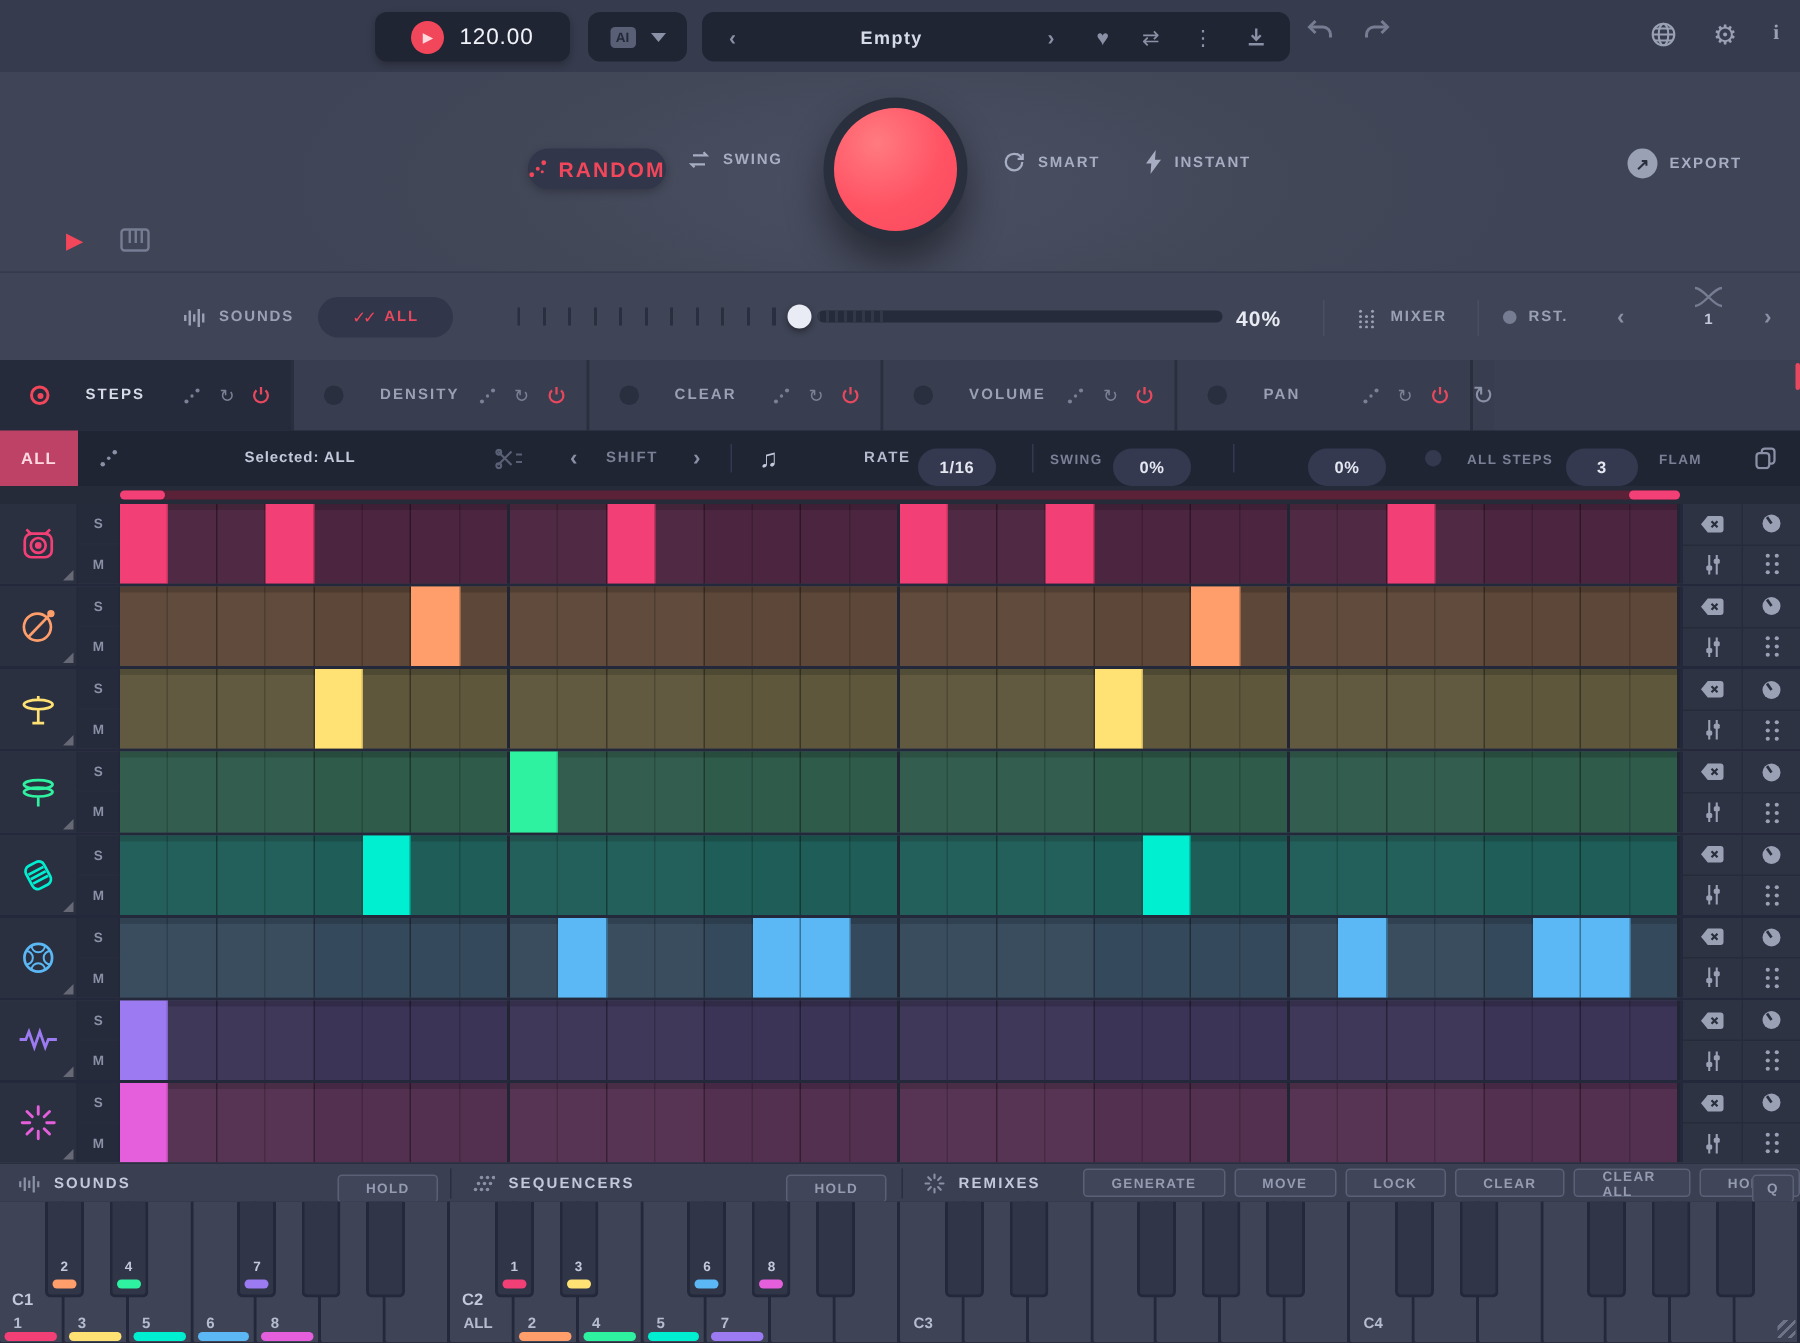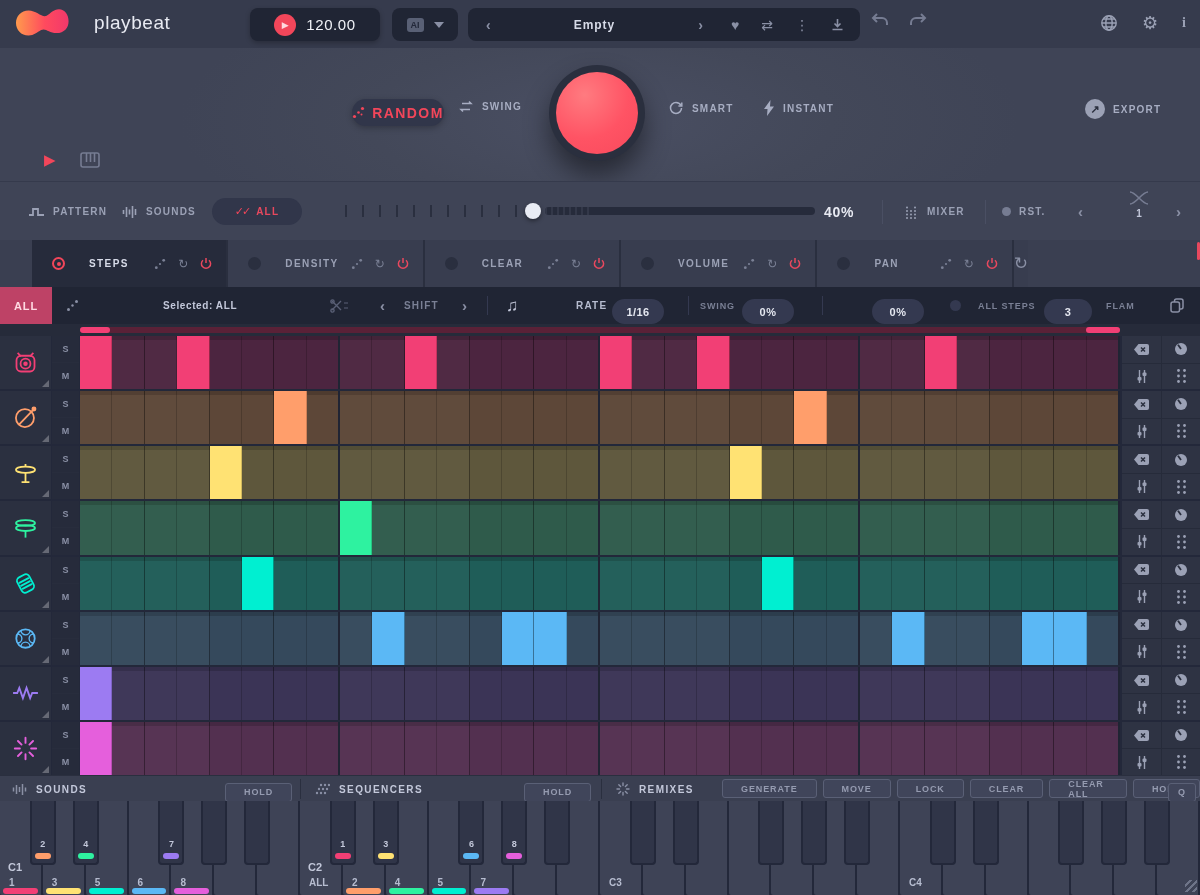--- a/index.html
+++ b/index.html
@@ -57,21 +57,21 @@
   .slider .groove i { position:absolute; left:0; top:0; bottom:0; width:46px; display:block;
     background:repeating-linear-gradient(90deg, #333849 0 2px, transparent 2px 6px); }
   .slider .knob { position:absolute; top:2px; width:16px; height:16px; border-radius:50%; background:#E9ECF4; box-shadow:0 2px 4px rgba(0,0,0,.4); }
   .pct { position:absolute; left:824px; top:0; height:59px; display:flex; align-items:center; font-size:14px; font-weight:bold; color:#E8EAF2; letter-spacing:.05em; }
   .vdiv { position:absolute; top:18px; height:24px; width:1px; background:#4A4F63; }
   .chev-btn { color:#8A90A5; font-size:15px; font-weight:bold; cursor:pointer; }
   .pat-num { position:absolute; left:1114px; top:8px; width:50px; text-align:center; }
   .pat-num .n { font-size:10px; font-weight:bold; color:#C3C8DA; margin-top:2px; }
 
   
-  .tabs { position:absolute; left:0; top:240px; width:996px; height:47px; display:flex; background:#383D4F;margin-left:32px; }
+  .tabs { position:absolute; left:0; top:240px; width:996px; height:47px; display:flex; background:#383D4F; }
   .tab { width:232px; height:47px; display:flex; align-items:center; padding:0 14px 0 20px; gap:10px;
     background:#383D4F; border-right:2px solid #2A2F3F; cursor:pointer; }
   .tab.active { background:#262B3B; }
   .tab .name { font-size:10px; font-weight:bold; letter-spacing:.14em; color:#9BA1B5; flex:1; text-align:left; margin-left:14px; }
   .tab.active .name { color:#D7DBE8; }
   .tab .dotic { width:13px; height:13px; border-radius:50%; background:#2A2F3F; }
   .tab .radio { width:13px; height:13px; border-radius:50%; border:2px solid #F2465A; position:relative; }
   .tab .radio::after { content:""; position:absolute; left:2.5px; top:2.5px; width:4px; height:4px; border-radius:50%; background:#F2465A; }
   .tab .mini { display:flex; gap:12px; align-items:center; color:#7A8095; font-size:12px; }
   .tab-sync { flex:1; display:flex; align-items:center; justify-content:center; color:#8A90A5; font-size:17px; }
@@ -136,35 +136,20 @@
   .kb-resize { position:absolute; right:3px; bottom:3px; width:12px; height:12px; z-index:3;
     background:repeating-linear-gradient(135deg, transparent 0 3px, #6E7488 3px 5px); }
   svg { display:block; }
 </style>
 </head>
 <body>
 
 <div id="app">
 
   <div class="topbar">
-    <div class="logo-wrap">
-      <span>
-        <svg width="72" height="32" viewBox="0 0 60 28">
-          <defs>
-              <linearGradient id="lg" x1="0" y1="0" x2="1" y2="0">
-            <stop offset="0" stop-color="#FF9A4D"></stop>
-                <stop offset=".55" stop-color="#FF4A5E"></stop>
-                <stop offset="1" stop-color="#F2386B"></stop>
-          </linearGradient>
-            </defs>
-          <path fill="url(#lg)" d="M13 3C6.4 3 2 8 2 14s4.4 11 11 11c5 0 7.2-2.8 11-4.8 4-2.1 6.6 2.6 13.5 2.6 6.6 0 10.5-4.6 10.5-10.4S44.6 2 39.6 2c-4.8 0-7 3.6-10.8 5.6C24.9 9.7 20 3 13 3z"></path>
-        </svg>
-      </span>
-      <span class="app-name">playbeat</span>
-    </div>
 
     <div class="box bpm-box">
       <span class="bpm-play">▶</span>
       <span class="bpm-val">120.00</span>
     </div>
 
     <div class="box ai-box">
       <span class="ai-badge">AI</span>
       <span class="caret-down"></span>
     </div>
@@ -260,26 +245,20 @@
       <span class="txt">INSTANT</span>
     </div>
 
     <div class="hero-item" style="left:1085px;top:51px">
       <span class="export-ic">↗</span>
       <span class="txt">EXPORT</span>
     </div>
   </div>
 
   <div class="patternbar">
-    <div class="pb-item" style="left:28px">
-      <svg width="17" height="12" viewBox="0 0 17 12" fill="none" stroke="#9BA1B5" stroke-width="1.8">
-        <path d="M1 9h4V3h5v6h6"></path>
-      </svg>
-      <span class="lbl">PATTERN</span>
-    </div>
 
     <div class="pb-item" style="left:122px">
       <svg width="16" height="14" viewBox="0 0 16 14" fill="none" stroke="#9BA1B5" stroke-width="1.6">
         <path d="M1.5 5v4M4.5 2v10M7.5 4.5v5M10.5 1v12M13.5 4v6"></path>
       </svg>
       <span class="lbl">SOUNDS</span>
     </div>
 
     <div class="pill all-pill">
       <span class="ck">✓✓</span>

